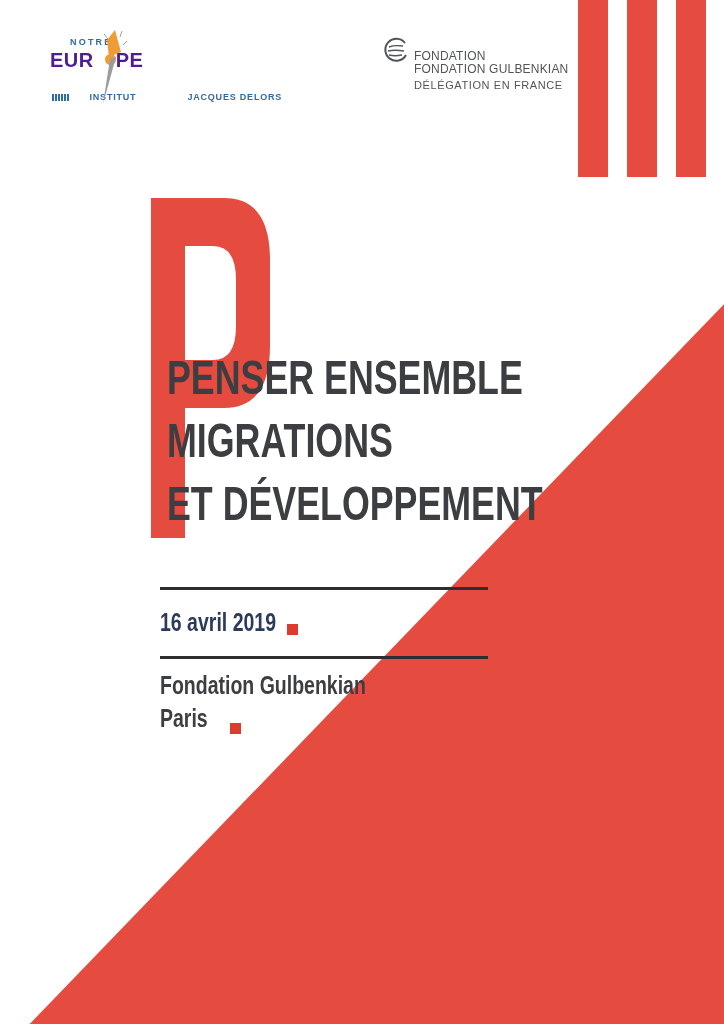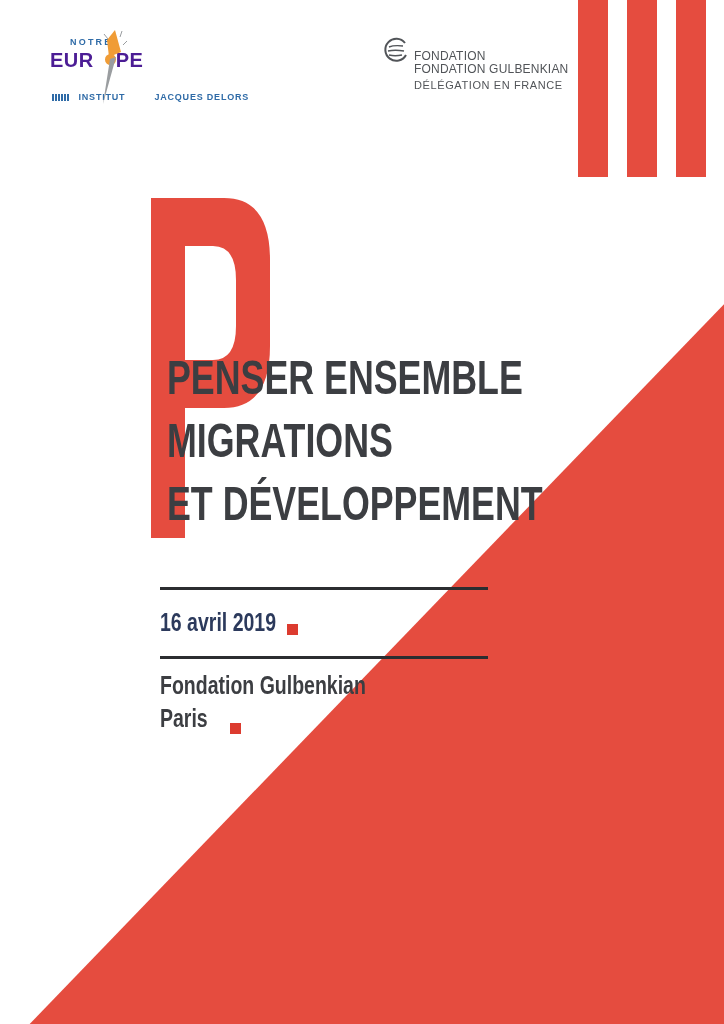--- a/index.html
+++ b/index.html
@@ -20,21 +20,21 @@
   .ne-logo{position:absolute; left:50px; top:28px; width:140px; height:78px; z-index:3;}
   .ne-top{position:absolute; left:20px; top:9px; font-size:9px; font-weight:bold;
           letter-spacing:2.2px; color:#2F6BA7;}
   .ne-mid{position:absolute; left:0; top:21px; font-size:20px; font-weight:bold;
           letter-spacing:.5px; color:#4c1d95; white-space:nowrap;}
   .ne-mid .gap{display:inline-block; width:22px;}
   .ne-dot{position:absolute; left:55px; top:26px; width:11px; height:11px;
           border-radius:50%; background:#F09C36;}
   .ne-needle{position:absolute; left:44px; top:0; z-index:4;}
   .ne-bottom{position:absolute; left:2px; top:64px; display:flex; align-items:center;
-             gap:10px; color:#2F6BA7; white-space:nowrap;}
+             gap:21px; color:#2F6BA7; white-space:nowrap;}
   .ne-bars{display:flex; gap:1.5px; align-items:center;}
   .ne-bars i{display:block; width:1.5px; height:7px; background:#2F6BA7;}
   .ne-bottom span{font-size:9px; font-weight:bold; letter-spacing:.8px;}
   .ne-bottom .tailgap{display:inline-block; width:9px;}
   .fg-logo{position:absolute; left:383px; top:36px; width:200px; z-index:3; color:#515458;}
   .fg-emblem{position:absolute; left:0; top:1px;}
   .fg-text{position:absolute; left:31px; top:14px; line-height:13px; font-size:12px;
            letter-spacing:.2px; white-space:nowrap;}
   .fg-sub{font-size:11px; letter-spacing:.6px; margin-top:3px;}
   

